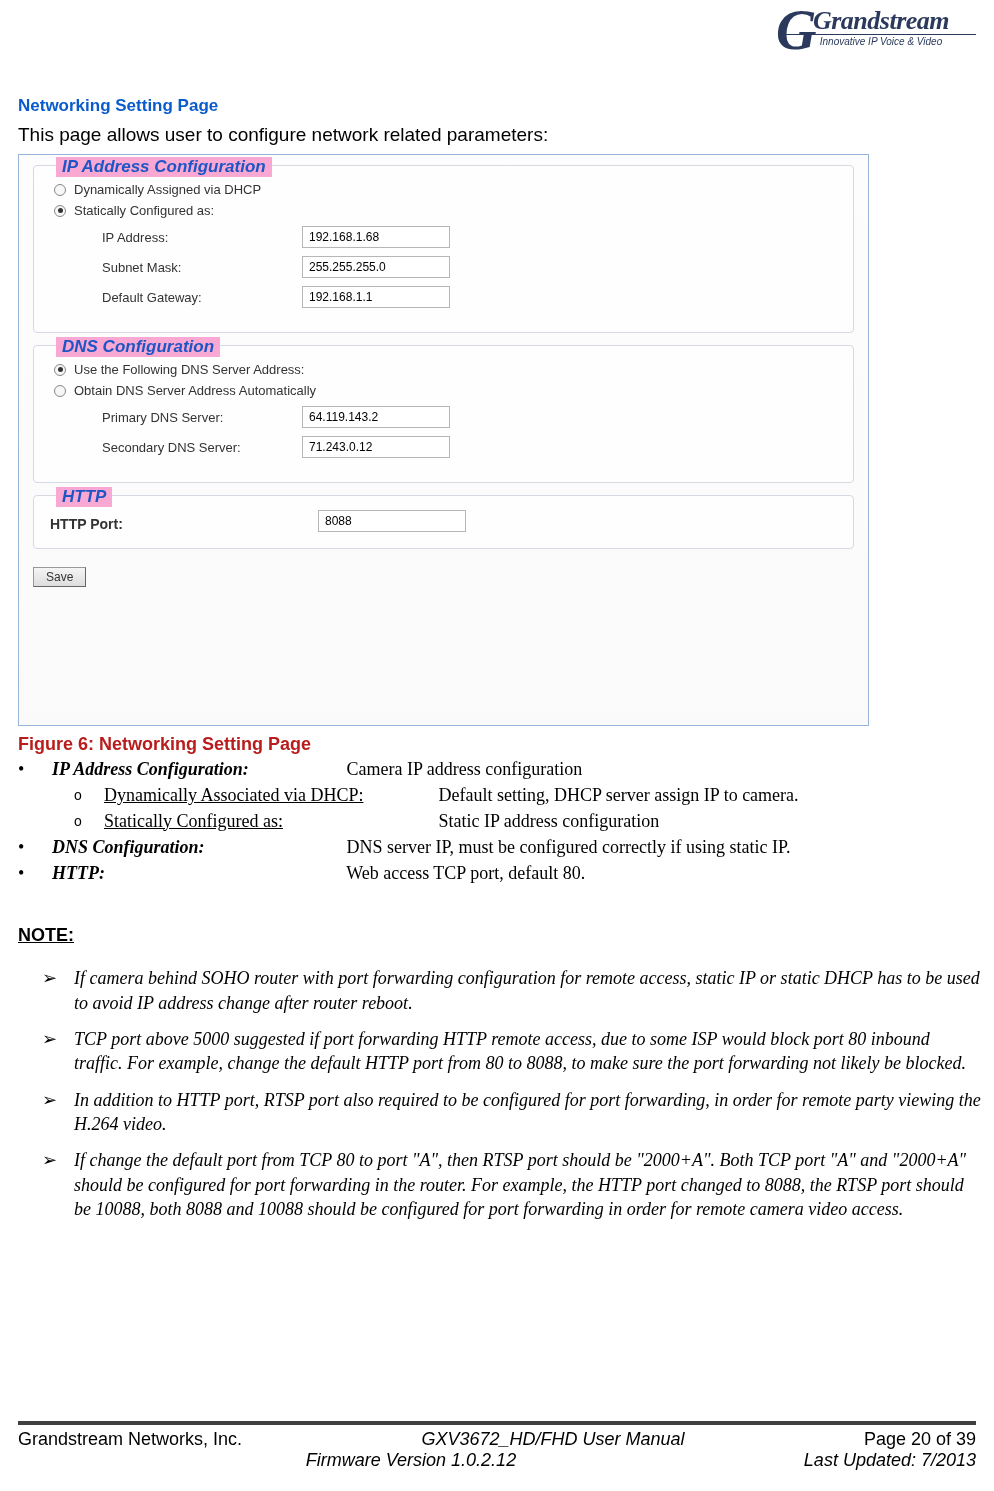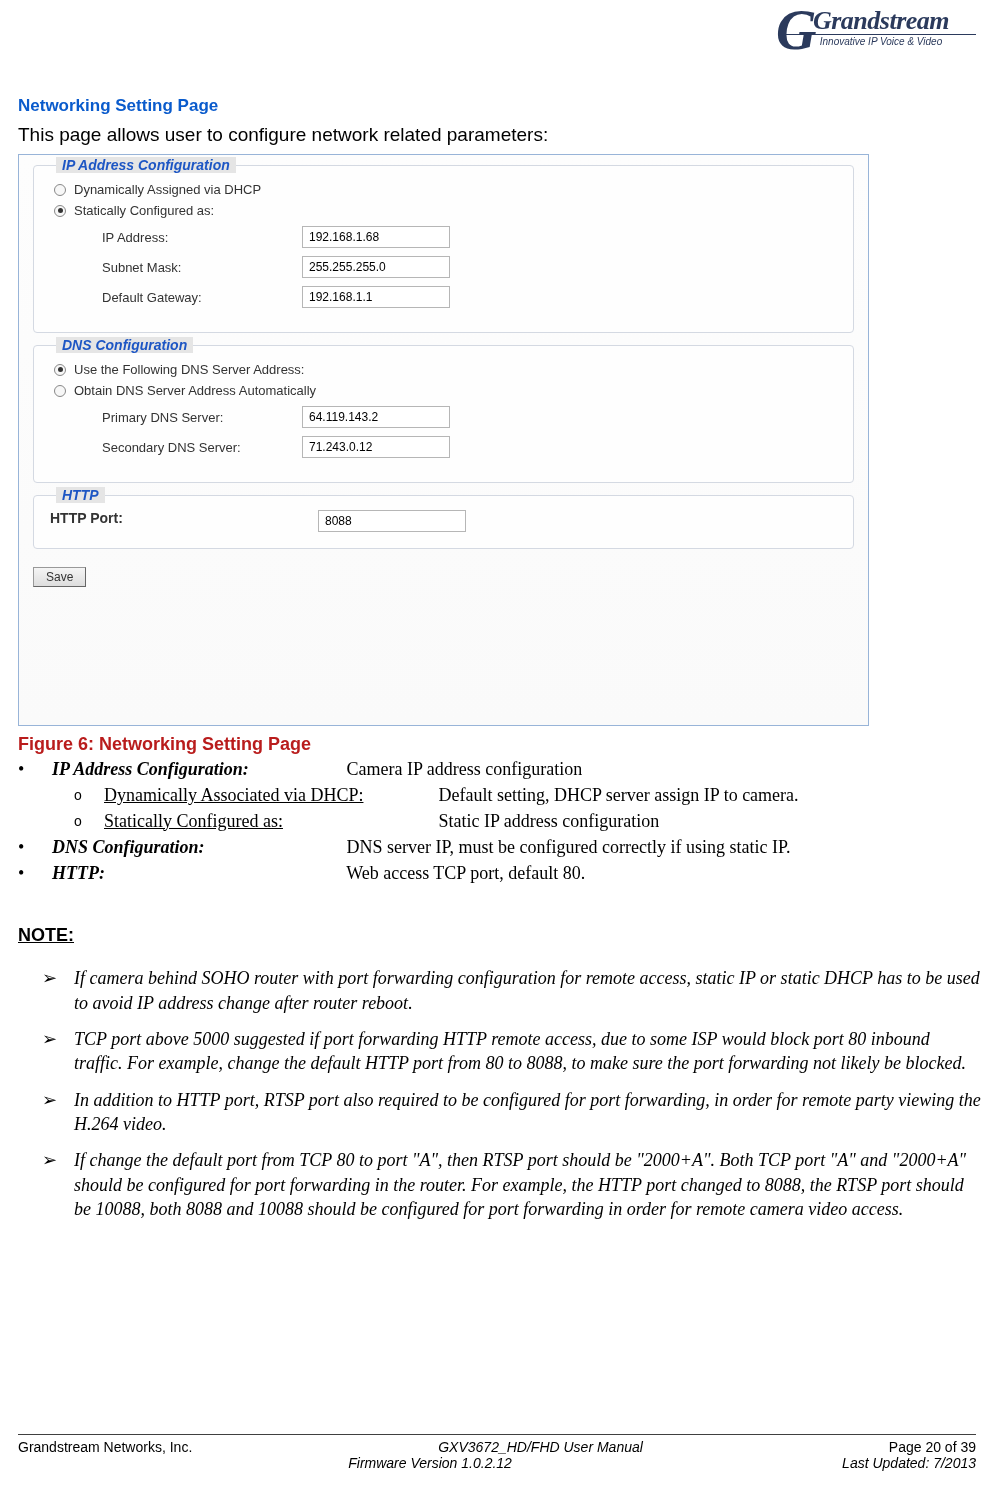--- a/index.html
+++ b/index.html
@@ -78,26 +78,26 @@
       border-radius: 4px;
       padding: 10px 20px 16px 20px;
       margin-bottom: 12px;
       position: relative;
       background: #fefefe;
     }
     .fs-title {
       position: absolute;
       top: -9px;
       left: 22px;
-      background: #e5e5e5;
+      background: #f9a8d4;
       padding: 0 6px;
       color: #1d56c4;
       font-weight: bold;
       font-style: italic;
-      font-size: 14px;
+      font-size: 17px;
     }
     .radio-row {
       display: flex;
       align-items: center;
       gap: 8px;
       margin: 6px 0;
       font-size: 13px;
     }
     .radio {
       width: 12px;
@@ -129,21 +129,21 @@
       border: 1px solid #b6b6b6;
       background: #fff;
       padding: 3px 6px;
       width: 148px;
       height: 22px;
       font-size: 12px;
       font-family: Arial, sans-serif;
     }
     .http-row {
       display: flex;
-      align-items: flex-start;
+      align-items: flex-end;
       margin: 4px 0 4px 0;
     }
     .http-label {
       width: 268px;
       font-weight: bold;
       font-size: 14px;
     }
     .save-btn {
       display: inline-block;
       border: 1px solid #999;
@@ -223,24 +223,24 @@
       font-style: normal;
     }
     .note-item .txt {
       flex: 1;
     }
     .footer {
       position: absolute;
       bottom: 20px;
       left: 18px;
       right: 18px;
-      border-top: 1px solid #404040;
+      border-top: 4px solid #404040;
       padding-top: 4px;
       font-family: Arial, Helvetica, sans-serif;
-      font-size: 14px;
+      font-size: 18px;
     }
     .footer-row {
       display: flex;
       justify-content: space-between;
     }
     .footer-center {
       text-align: center;
       font-style: italic;
     }
     .footer-right { text-align: right; }

